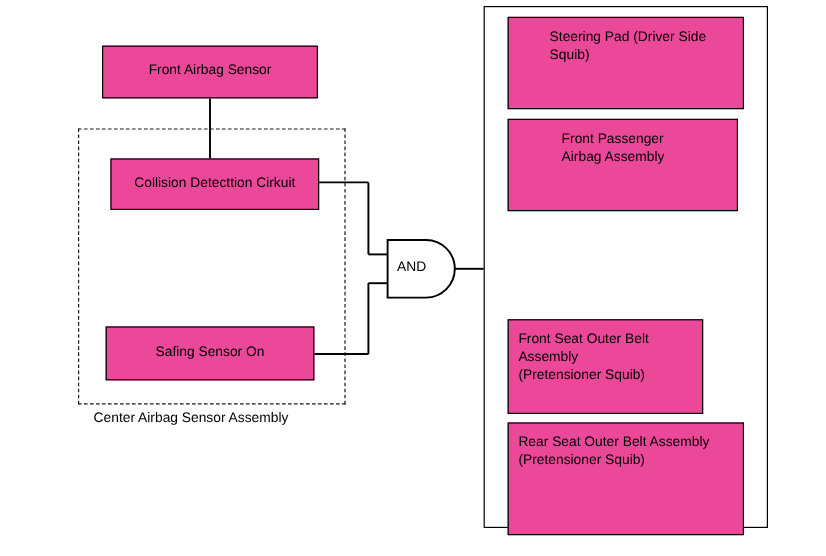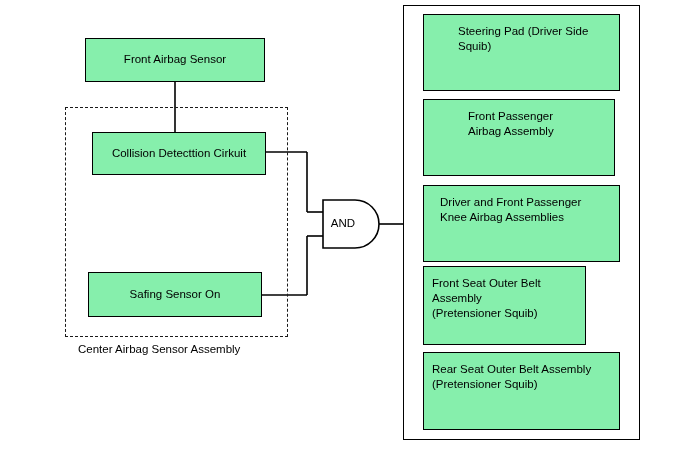--- a/index.html
+++ b/index.html
@@ -12,21 +12,21 @@
     width: 688px;
     height: 463px;
     background: #ffffff;
     font-family: "Liberation Sans", sans-serif;
     overflow: hidden;
   }
   .box {
     position: absolute;
     box-sizing: border-box;
     border: 1.6px solid #000000;
-    background: #86efac;
+    background: #ec4899;
     font-size: 11.5px;
     color: #000000;
     line-height: 1.32;
   }
   
   .box.center {
     display: flex;
     align-items: center;
     justify-content: center;
   }
@@ -127,28 +127,24 @@
   <div class="box topleft" style="left:423px; top:14px; width:197px; height:77px; padding-left:34px;">
     <span class="txt">Steering Pad (Driver Side
 Squib)</span>
   </div>
 
   <div class="box topleft" style="left:423px; top:99px; width:192px; height:77px; padding-left:44px;">
     <span class="txt">Front Passenger
 Airbag Assembly</span>
   </div>
 
-  <div class="box topleft" style="left:423px; top:185px; width:197px; height:77px; padding-left:16px;">
-    <span class="txt">Driver and Front Passenger
-Knee Airbag Assemblies</span>
-  </div>
 
   <div class="box topleft" style="left:423px; top:266px; width:163px; height:79px; padding-left:8px;">
     <span class="txt">Front Seat Outer Belt Assembly
 (Pretensioner Squib)</span>
   </div>
 
-  <div class="box topleft" style="left:423px; top:352px; width:197px; height:78px; padding-left:8px;">
+  <div class="box topleft" style="left:423px; top:352px; width:197px; height:94px; padding-left:8px;">
     <span class="txt">Rear Seat Outer Belt Assembly
 (Pretensioner Squib)</span>
   </div>
 
 </div>
 
 </body></html>

